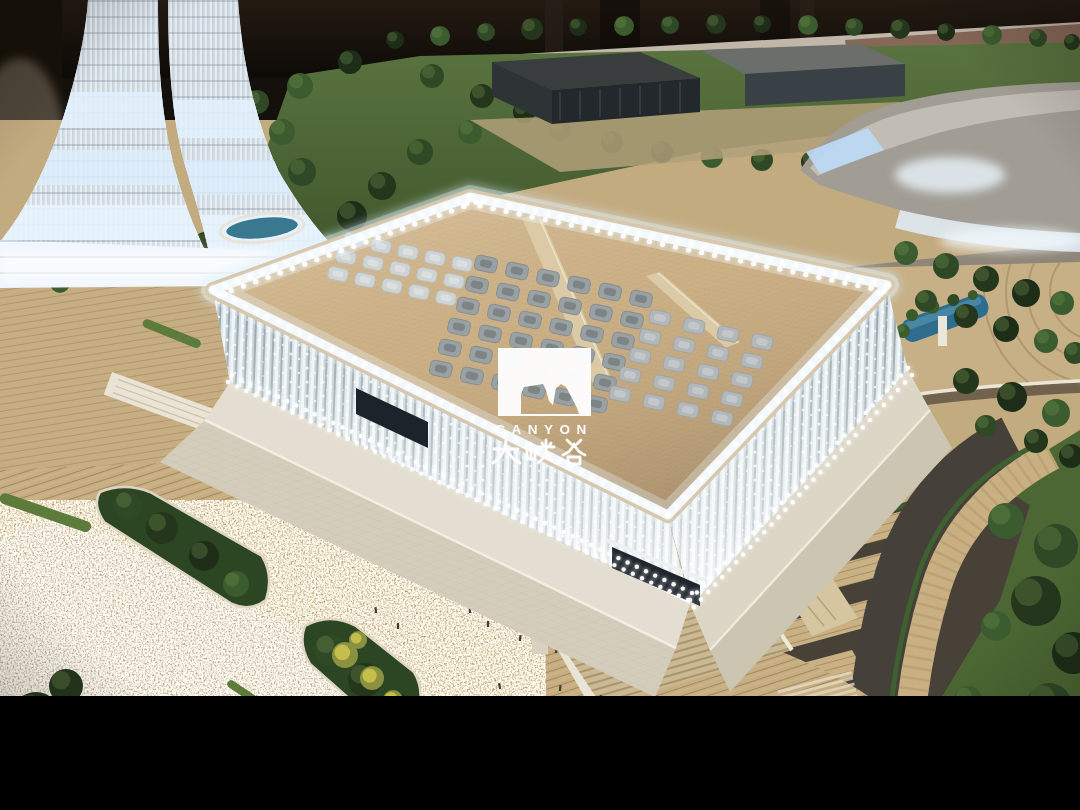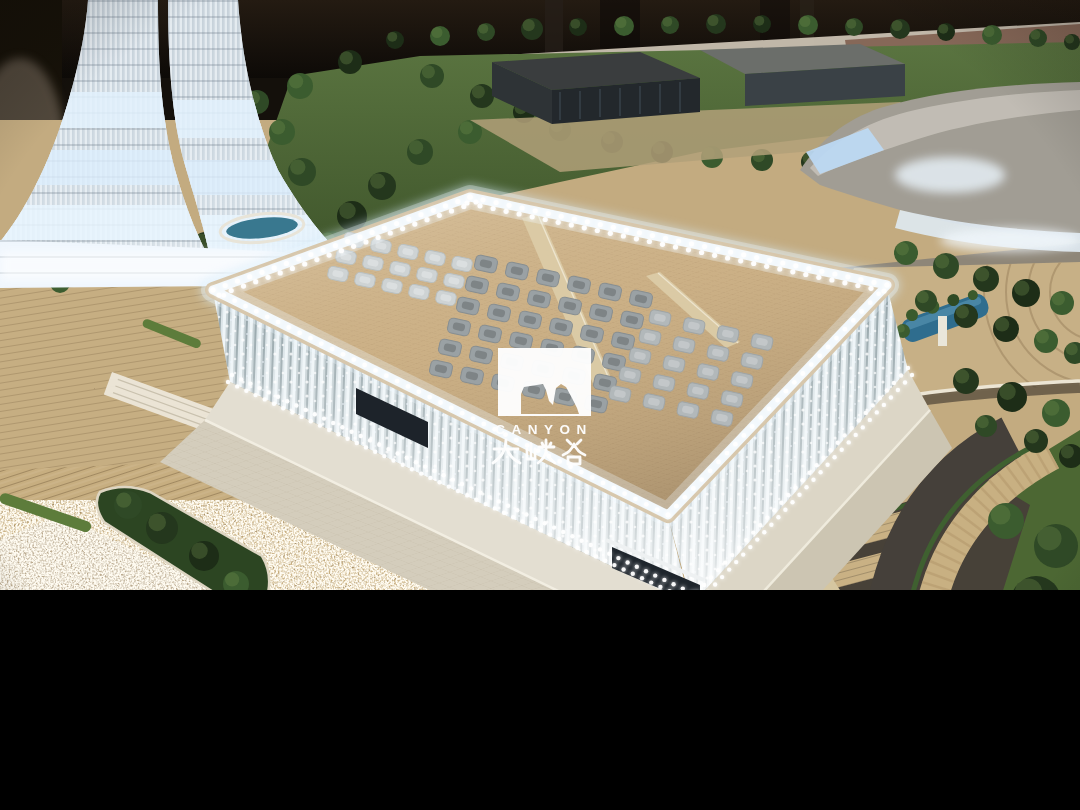--- a/index.html
+++ b/index.html
@@ -1,16 +1,16 @@
 <!DOCTYPE html>
 <html><head>
 <meta charset="utf-8">
 <style>
   html,body{margin:0;padding:0;background:#000;}
-  .canvas{position:relative;width:1080px;height:590px;overflow:hidden;background:#14100b;}
+  .canvas{position:relative;width:1080px;height:696px;overflow:hidden;background:#14100b;}
   svg{display:block;}
   text.brand{font:700 13.5px "Liberation Sans", sans-serif;letter-spacing:6.5px;fill:#ffffff;}
   text.zh-data{font:700 24px "DejaVu Sans", sans-serif;fill:#ffffff;}
 </style>
 </head>
 <body>
 
 <div class="canvas">
 <svg width="1080" height="810" viewBox="0 0 1080 810">
   <defs>

